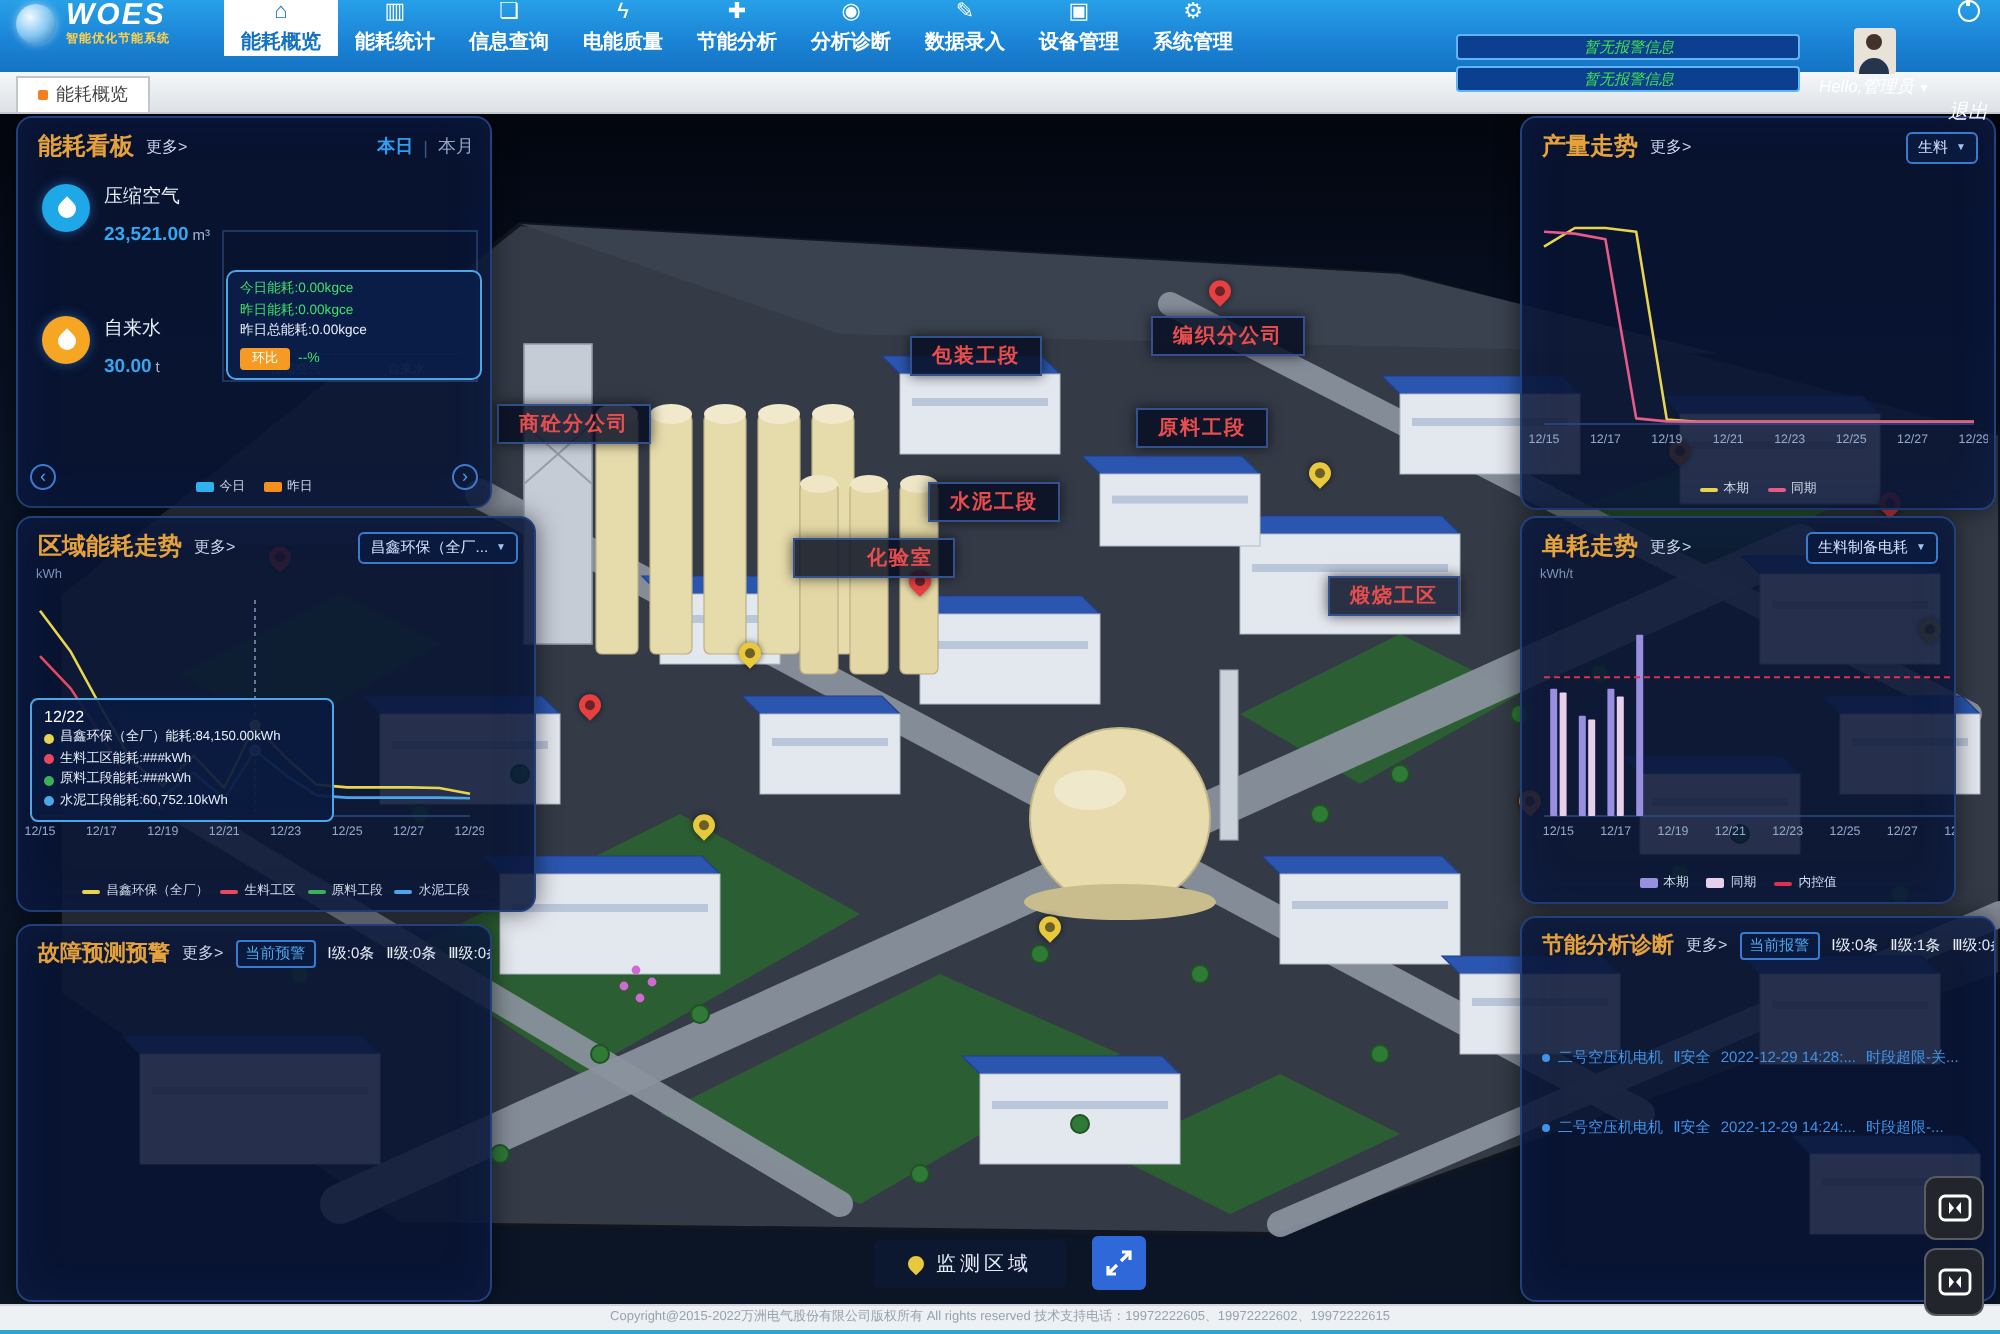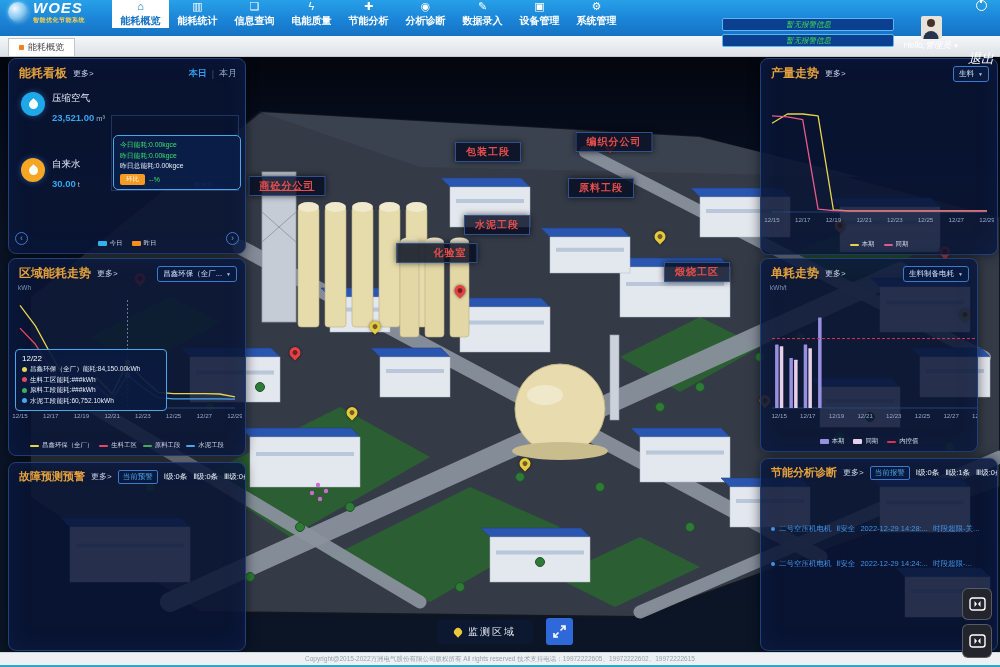--- a/index.html
+++ b/index.html
@@ -30,52 +30,52 @@
   .user-col{display:flex;flex-direction:column;align-items:center;line-height:1;}
   .avatar{width:21px;height:23px;background:#e8e2d8;border-radius:2px;position:relative;overflow:hidden;}
   .avatar::before{content:'';position:absolute;top:3px;left:50%;transform:translateX(-50%);
                   width:8px;height:8px;border-radius:50%;background:#42322a;}
   .avatar::after{content:'';position:absolute;bottom:0;left:50%;transform:translateX(-50%);
                  width:15px;height:8px;border-radius:8px 8px 0 0;background:#27344e;}
   .greeting{color:#fff;font-size:8.5px;margin-top:2px;white-space:nowrap;}
   .logout-col{display:flex;flex-direction:column;align-items:center;color:#fff;cursor:pointer;line-height:1;}
   .power-icon{width:11px;height:11px;border:1.5px solid #fff;border-radius:50%;position:relative;margin-bottom:2px;}
   .power-icon::after{content:'';position:absolute;top:-4px;left:50%;margin-left:-.75px;width:1.5px;height:6px;background:#fff;}
-  .logout-lbl{font-size:13px;margin-top:39px;}
+  .logout-lbl{font-size:10px;margin-top:39px;}
 
   
   .tabbar{position:absolute;left:0;top:36px;width:1000px;height:21px;z-index:55;
           background:linear-gradient(180deg,#f5f7f9,#dde2e7);border-bottom:1px solid #c3c9cf;display:flex;align-items:flex-end;}
   .tab{margin-left:8px;height:18px;padding:0 10px;background:#fff;border:1px solid #c0c6cc;border-bottom:none;
        display:flex;align-items:center;gap:4px;font-size:9px;color:#444;}
   .tab-dot{width:5px;height:5px;background:#f08020;border-radius:1px;}
 
   
   .main{position:absolute;left:0;top:57px;width:1000px;height:595px;
         background:linear-gradient(180deg,#03060e 0%,#060d1d 14%,#0a1426 30%,#0b1526 100%);}
   #scene-svg{position:absolute;left:0;top:0;}
   .maplabel{position:absolute;transform:translate(-50%,-50%);background:rgba(7,14,34,.84);
             border:1px solid #33518e;color:#e84d4d;font-size:10px;font-weight:bold;
-            padding:2px 10px;letter-spacing:1px;white-space:nowrap;box-shadow:0 0 6px rgba(0,0,0,.65);cursor:pointer;}
+            padding:2px 10px;letter-spacing:1px;white-space:nowrap;box-shadow:0 0 6px rgba(0,0,0,.65);cursor:pointer;margin-top:26px;}
   .pin{position:absolute;width:11px;height:11px;border-radius:50% 50% 50% 0;
        transform:translate(-50%,-90%) rotate(-45deg);box-shadow:0 0 3px rgba(0,0,0,.6);}
   .pin::after{content:'';position:absolute;inset:3px;border-radius:50%;background:rgba(8,10,20,.55);}
 
   .monitor-bar{position:absolute;left:437px;top:563px;width:96px;height:24px;background:rgba(13,25,50,.85);
                border-radius:3px;display:flex;align-items:center;justify-content:center;gap:6px;cursor:pointer;z-index:20;}
   .pin-glyph{width:8px;height:8px;background:#e8c93d;border-radius:50% 50% 50% 0;transform:rotate(-45deg);flex:none;}
   .monitor-lbl{color:#e6edf8;font-size:10px;letter-spacing:2px;}
   .fs-btn{position:absolute;left:546px;top:561px;width:27px;height:27px;background:#2f68d8;border-radius:3px;
           display:flex;align-items:center;justify-content:center;cursor:pointer;z-index:20;}
 
   
   .panel{position:absolute;background:rgba(9,21,52,.87);border:1px solid #23407c;border-radius:8px;
          box-shadow:0 0 12px rgba(0,0,0,.55), inset 0 0 22px rgba(25,60,140,.18);z-index:30;overflow:hidden;}
   #p-kanban{left:8px;top:1px;width:238px;height:196px;}
-  #p-region{left:8px;top:201px;width:238px;height:198px;}
+  #p-region{left:8px;top:201px;width:260px;height:198px;}
   #p-fault{left:8px;top:405px;width:238px;height:189px;}
   #p-prod{left:760px;top:1px;width:238px;height:197px;}
   #p-unit{left:760px;top:201px;width:218px;height:194px;}
   #p-diag{left:760px;top:401px;width:238px;height:193px;}
   .ph{display:flex;align-items:center;padding:6px 8px 2px 10px;}
   .pt{color:#e5a23c;font-weight:bold;font-size:12px;white-space:nowrap;}
   .pt.sm{font-size:11px;}
   .more{color:#c8d4e8;font-size:8px;margin-left:6px;cursor:pointer;white-space:nowrap;}
   .select{margin-left:auto;display:flex;align-items:center;gap:4px;background:#0a1a3e;border:1px solid #3a7ad0;
           border-radius:3px;padding:2px 5px;font-size:7.5px;color:#cfe2ff;cursor:pointer;max-width:108px;}
@@ -377,21 +377,21 @@
         <span class="pin" style="left: 61%; top: 15.6%; background: rgb(232, 64, 64);"></span>
 
         <span class="pin" style="left: 96.5%; top: 44%; background: rgb(232, 201, 61);"></span>
 
         <span class="pin" style="left: 14%; top: 38%; background: rgb(232, 64, 64);"></span>
 
     </div>
 
     <div style="position:absolute;inset:0;">
 
-        <span class="maplabel" style="left: 28.7%; top: 21.7%; text-decoration: underline;">商砼分公司</span>
+        <span class="maplabel" style="left: 28.7%; top: 21.7%;">商砼分公司</span>
 
         <span class="maplabel" style="left: 48.8%; top: 16%;">包装工段</span>
 
         <span class="maplabel" style="left: 61.4%; top: 14.3%;">编织分公司</span>
 
         <span class="maplabel" style="left: 60.1%; top: 22%;">原料工段</span>
 
         <span class="maplabel" style="left: 49.7%; top: 28.2%;">水泥工段</span>
 
         <span class="maplabel" style="left: 43.7%; top: 32.9%; padding-left: 36px;">化验室</span>

